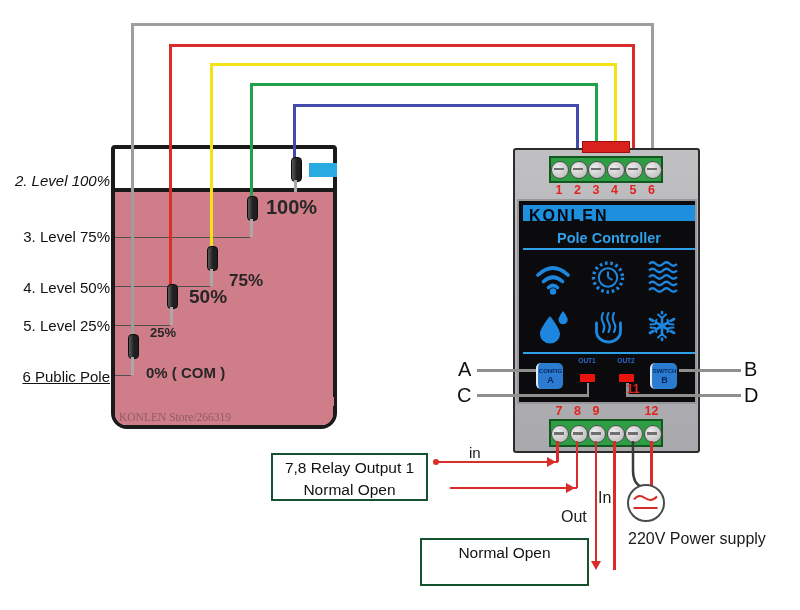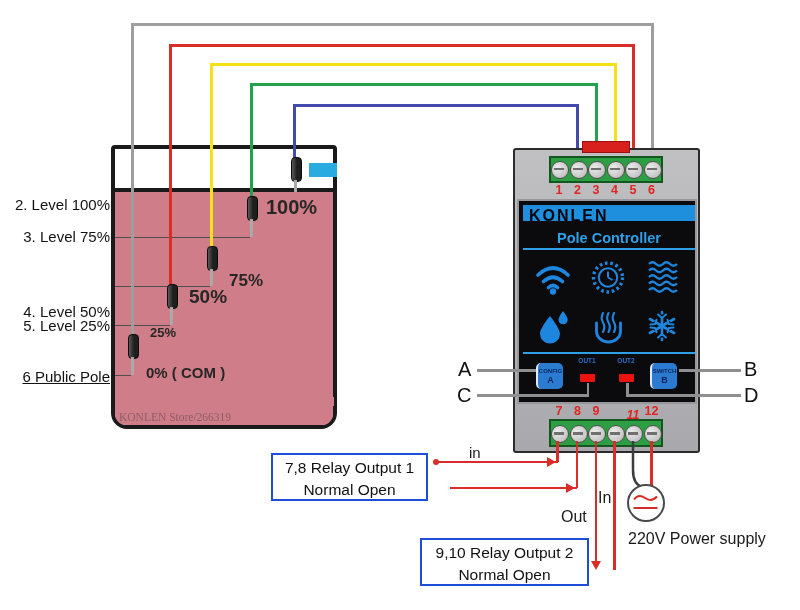--- a/index.html
+++ b/index.html
@@ -13,21 +13,21 @@
   .stub{position:absolute;width:3px;background:#a9a9a9;}
   .lvl-line{position:absolute;height:1.5px;background:#4f4f4f;}
   .side-label{position:absolute;left:0;width:110px;text-align:right;font-size:15px;color:#121212;}
   .pct{position:absolute;font-weight:700;color:#262626;}
   .tnum{position:absolute;width:17px;text-align:center;font-size:12.5px;font-weight:700;color:#e02420;}
   .screw{position:absolute;width:16px;height:16px;border-radius:50%;border:1px solid #4f4f4f;
          background:radial-gradient(circle at 35% 35%, #ececec, #b4b4b4);}
   .screw .slot{position:absolute;left:2px;top:6px;width:10px;height:2.5px;background:#6f6f6f;}
   .callout-line{position:absolute;background:#8f8f8f;}
   .callout-letter{position:absolute;font-size:20px;color:#111;}
-  .note-box{position:absolute;background:#fff;border:2px solid #1d4ed8;text-align:center;
+  .note-box{position:absolute;background:#fff;border:2px solid #14532d;text-align:center;
             font-size:15.5px;line-height:22px;padding-top:2px;box-sizing:border-box;}
   .flowtxt{position:absolute;font-size:16px;color:#1a1a1a;}
   .arrow-r{position:absolute;width:0;height:0;border-top:5px solid transparent;
            border-bottom:5px solid transparent;border-left:9px solid #da2c28;}
   .arrow-d{position:absolute;width:0;height:0;border-left:5px solid transparent;
            border-right:5px solid transparent;border-top:9px solid #da2c28;}
   .btn{position:absolute;width:27px;height:26px;background:#2b7cd1;border-radius:5px;
        border-left:2px solid rgba(255,255,255,.85);box-sizing:border-box;text-align:center;
        color:#06265c;font-weight:700;}
   .btn .l1{display:block;font-size:6px;line-height:8px;margin-top:4px;}
@@ -94,23 +94,23 @@
   <div class="stub" style="left:169.5px;top:307px;height:18px;"></div>
   <div class="sensor" style="left:127.5px;top:334px;"></div>
   <div class="stub" style="left:130.5px;top:357px;height:18px;"></div>
 
   <div class="pct" style="left:266px;top:196px;font-size:20px;">100%</div>
   <div class="pct" style="left:229px;top:239px;font-size:17px;margin-top:32px;">75%</div>
   <div class="pct" style="left:189px;top:286px;font-size:19px;">50%</div>
   <div class="pct" style="left:150px;top:325px;font-size:13px;">25%</div>
   <div class="pct" style="left:146px;top:364px;font-size:15px;">0% ( COM )</div>
 
-  <div class="side-label" style="top:196px;">2. Level 100%</div>
+  <div class="side-label" style="top:172px;font-style:italic;">2. Level 100%</div>
   <div class="side-label" style="top:228px;">3. Level 75%</div>
-  <div class="side-label" style="top:279px;margin-top:24px;">4. Level 50%</div>
+  <div class="side-label" style="top:279px;">4. Level 50%</div>
   <div class="side-label" style="top:317px;">5. Level 25%</div>
   <div class="side-label" style="top:368px;text-decoration:underline;">6 Public Pole</div>
 
   <div class="abs" style="left:513px;top:148px;width:187px;height:305px;background:linear-gradient(180deg,#c0c0c3,#a9a9ad);
               border:2.5px solid #2b2b2b;border-radius:3px;box-sizing:border-box;"></div>
 
   <div class="abs" style="left:582px;top:141px;width:48px;height:12px;background:#d8201d;border:1px solid #9c0f0d;box-sizing:border-box;"></div>
 
   <div class="abs" style="left:549px;top:156px;width:114px;height:27px;background:#2e9e44;border:2px solid #14561f;box-sizing:border-box;"></div>
   <div class="screw" style="left:551px;top:160.5px;">
@@ -221,21 +221,21 @@
   <div class="callout-line" style="left:626px;top:383px;width:2.5px;height:13px;"></div>
   <div class="callout-letter" style="left:458px;top:358px;">A</div>
   <div class="callout-letter" style="left:744px;top:358px;">B</div>
   <div class="callout-letter" style="left:457px;top:384px;">C</div>
   <div class="callout-letter" style="left:744px;top:384px;">D</div>
 
   <div class="tnum" style="left:550.5px;top:404px;">7</div>
   <div class="tnum" style="left:569px;top:404px;">8</div>
   <div class="tnum" style="left:587.5px;top:404px;">9</div>
   <div class="tnum" style="left:634px;top:404px;margin-top:28px;">10</div>
-  <div class="tnum" style="left:624.5px;top:408px;font-style:italic;">11</div>
+  <div class="tnum" style="left:624.5px;top:382px;">11</div>
   <div class="tnum" style="left:643px;top:404px;">12</div>
   <div class="abs" style="left:549px;top:419px;width:114px;height:28px;background:#2e9e44;border:2px solid #14561f;box-sizing:border-box;"></div>
   <div class="screw" style="left:551px;top:425px;">
       <div class="slot"></div>
     </div>
   <div class="screw" style="left:569.5px;top:425px;">
       <div class="slot"></div>
     </div>
   <div class="screw" style="left:588px;top:425px;">
       <div class="slot"></div>
@@ -291,17 +291,16 @@
   <div class="flowtxt" style="left:395px;top:467px;">Out</div>
   <div class="flowtxt" style="left:598px;top:489px;">In</div>
   <div class="flowtxt" style="left:561px;top:508px;">Out</div>
   <div class="flowtxt" style="left:628px;top:530px;">220V Power supply</div>
 
   <div class="note-box" style="left:271px;top:453px;width:157px;height:48px;">
     <div>7,8 Relay Output 1</div>
     <div>Normal Open</div>
   </div>
   <div class="note-box" style="left:420px;top:538px;width:169px;height:48px;">
-    <div>9,10 Relay Output 2</div>
     <div>Normal Open</div>
   </div>
 
 </div>
 
 </body></html>

